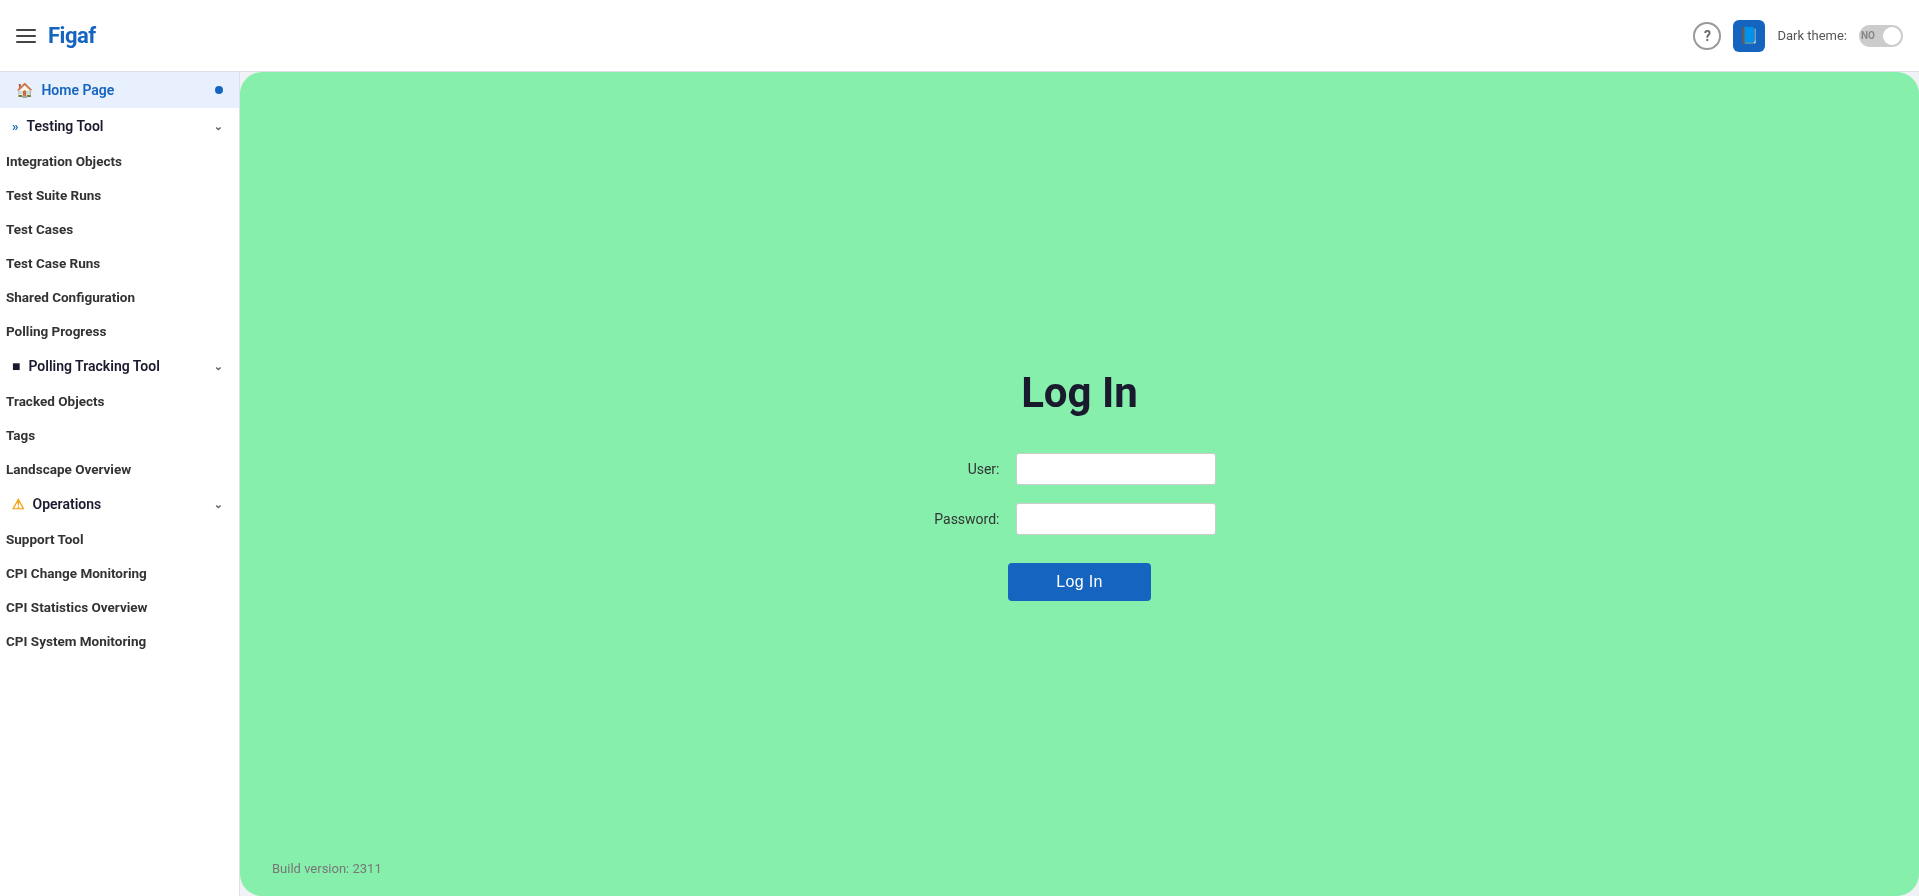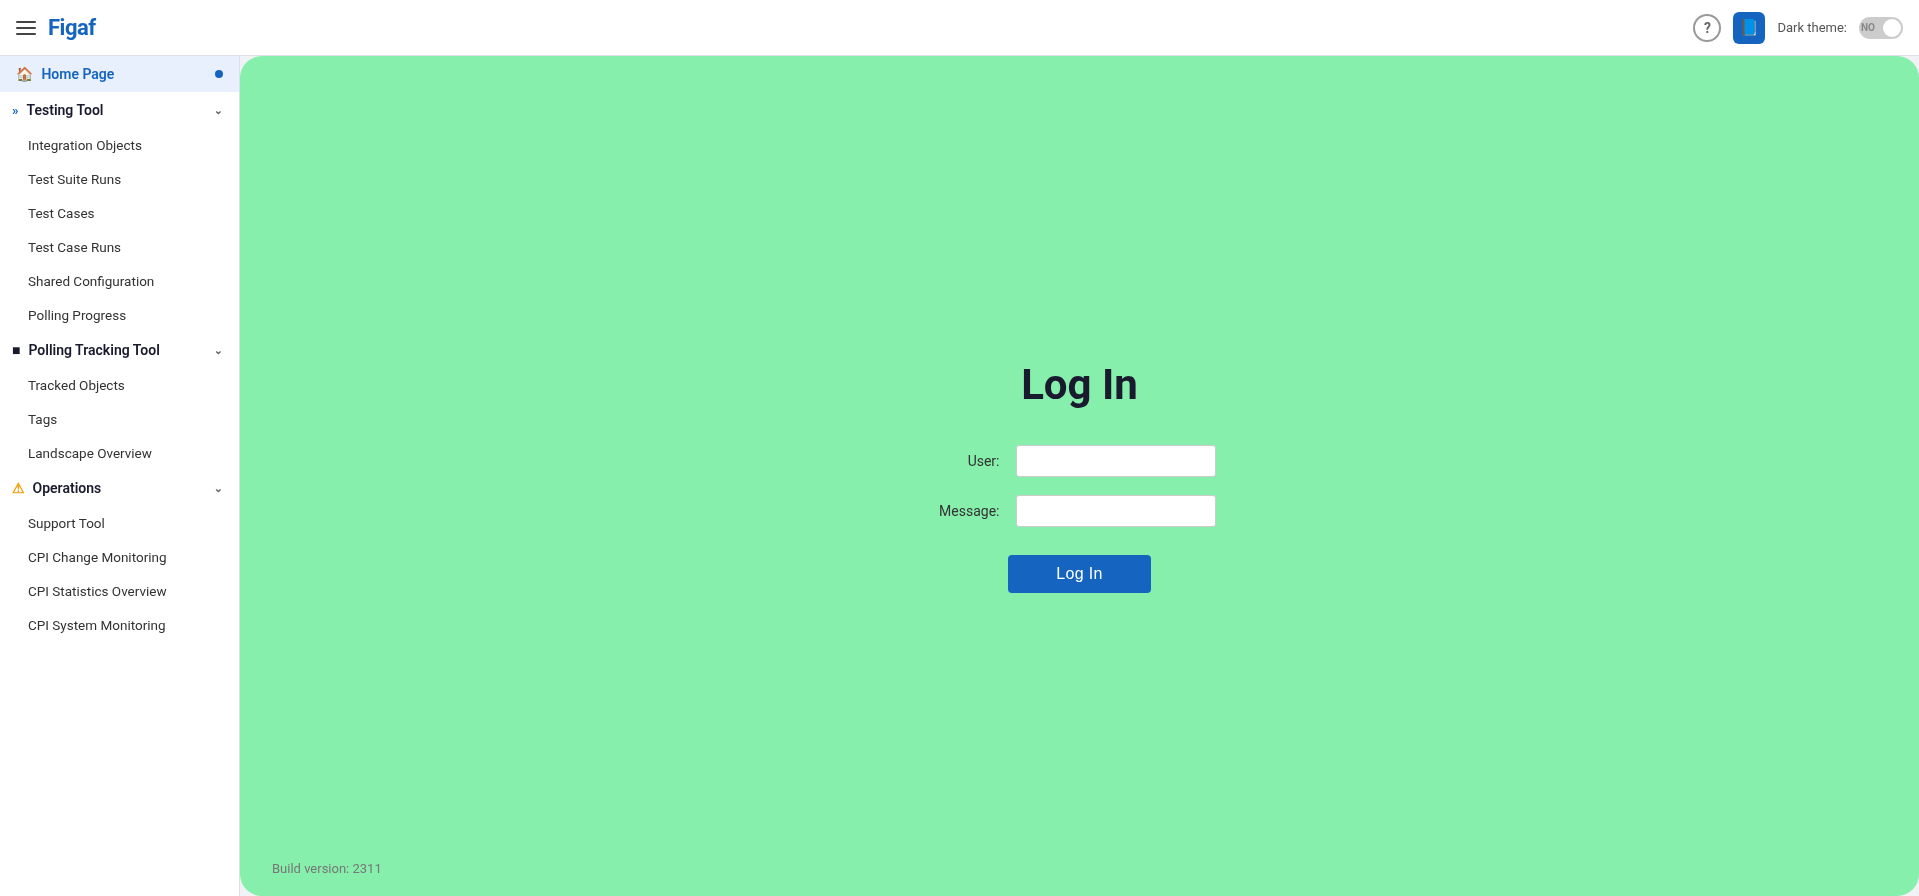--- a/index.html
+++ b/index.html
@@ -1,20 +1,20 @@
 <!DOCTYPE html>
 <html><head>
   <meta charset="utf-8">
   <style>
     * { box-sizing: border-box; margin: 0; padding: 0; }
     body { font-family: -apple-system, BlinkMacSystemFont, 'Segoe UI', Roboto, sans-serif; background: #f0f2f5; height: 896px; overflow: hidden; display: flex; flex-direction: column; }
 
     
     .navbar {
-      height: 56px;
+      height: 72px;
       background: #fff;
       border-bottom: 1px solid #dde1e7;
       display: flex;
       align-items: center;
       padding: 0 16px;
       justify-content: space-between;
       flex-shrink: 0;
       z-index: 10;
     }
     .navbar-left { display: flex; align-items: center; gap: 12px; }
@@ -54,24 +54,25 @@
       font-weight: 600;
       color: #1a1a2e;
     }
     .sidebar-section-header .left-part { display: flex; align-items: center; gap: 8px; }
     .chevron { font-size: 11px; color: #666; }
 
     .sidebar-nav-item {
       display: flex;
       align-items: flex-end;
       justify-content: space-between;
-      padding: 9px 16px 9px 28px;
+      padding: 9px 16px 9px 6px;
       cursor: pointer;
       font-size: 13.5px;
       color: #333;
+      font-weight: bold;
     }
 
     .home-page-item {
       display: flex;
       align-items: center;
       justify-content: space-between;
       padding: 10px 16px;
       cursor: pointer;
       font-size: 14px;
       font-weight: 600;
@@ -262,21 +263,21 @@
   <main class="content-area">
     <div class="login-card">
       <h1 class="login-title">Log In</h1>
 
       <div class="form-group">
         <label class="form-label">User:</label>
         <input class="form-input" type="text" placeholder="" style="">
       </div>
 
       <div class="form-group">
-        <label class="form-label">Message:</label>
+        <label class="form-label">Password:</label>
         <input class="form-input" type="password" placeholder="" style="">
       </div>
 
       <button class="login-btn">Log In</button>
     </div>
 
     <div class="build-version-main">Build version: 2311</div>
   </main>
 
 </div>

